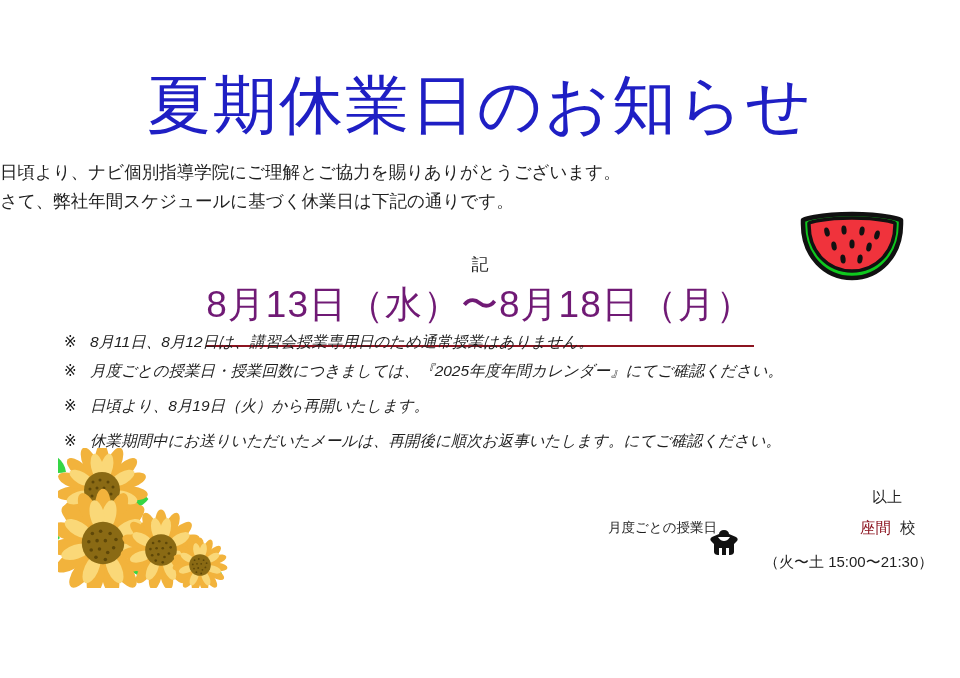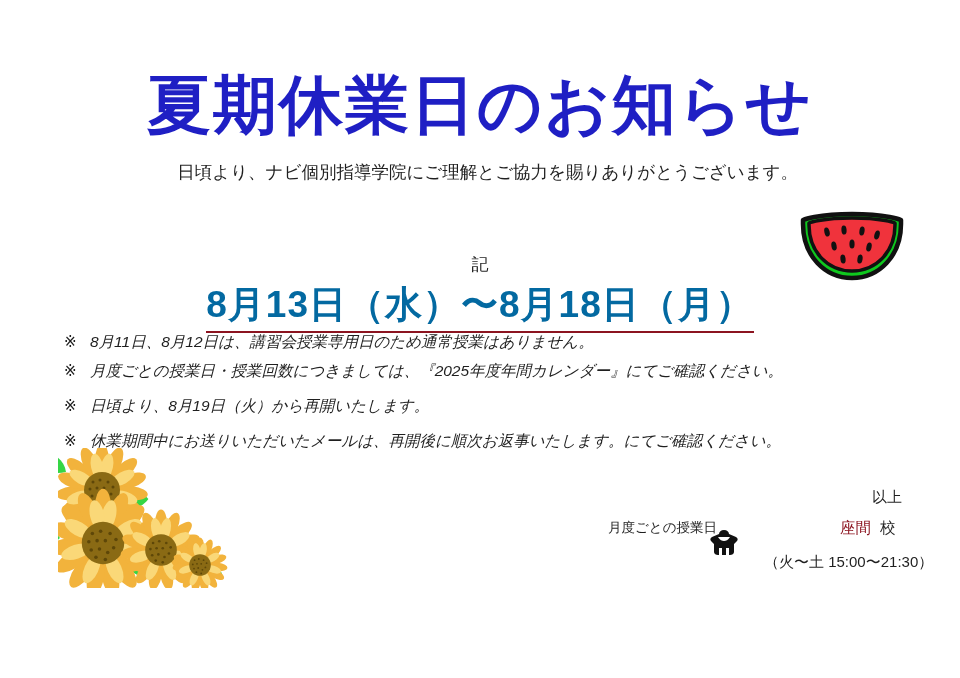--- a/index.html
+++ b/index.html
@@ -22,33 +22,32 @@
   
   .title {
     position: absolute;
     top: 72px;
     left: 0;
     width: 960px;
     text-align: center;
     font-size: 64px;
     line-height: 1.05;
     letter-spacing: 2px;
-    font-weight: 700;
+    font-weight: 400;
     color: #1f1fc4;
     white-space: nowrap;
   }
 
   
   .intro {
     position: absolute;
     top: 158px;
     left: 0;
     width: 776px;
-    text-align: right;
-    margin-left: 22px;
+    text-align: left;
   }
   .intro .line {
     font-size: 17.5px;
     line-height: 29px;
     color: #1f1f1f;
     white-space: nowrap;
   }
 
   
   .ki {
@@ -66,26 +65,25 @@
     position: absolute;
     top: 283px;
     left: 0;
     width: 960px;
     text-align: center;
   }
   .date-line .date-text {
     display: inline-block;
     font-size: 37px;
     line-height: 44px;
-    color: #0369a1;
+    color: #701a75;
     letter-spacing: 1px;
     border-bottom: 2.5px solid #8c1420;
-    padding-bottom: 4px;
-    white-space: nowrap;
-    font-weight: bold;
+    padding-bottom: 18px;
+    white-space: nowrap;
   }
 
   
   .notes {
     position: absolute;
     top: 333px;
     left: 64px;
     width: 830px;
   }
   .note {
@@ -123,21 +121,21 @@
     color: #1f1f1f;
     white-space: nowrap;
   }
   .school {
     position: absolute;
     top: 518px;
     left: 840px;
     font-size: 15.5px;
     white-space: nowrap;
   }
-  .school .school-name { color: #8c1420; }
+  .school .school-name { color: #8c1420; margin-left: 20px; }
   .school .school-suffix { color: #1f1f1f; margin-left: 9px; }
   .hours {
     position: absolute;
     top: 553px;
     left: 764px;
     font-size: 15px;
     color: #1f1f1f;
     white-space: nowrap;
   }
 
@@ -166,20 +164,21 @@
 </style>
 </head>
 <body>
 
 <div id="page">
 
   <div class="title">夏期休業日のお知らせ</div>
 
   <div class="intro">
     <div class="line">日頃より、ナビ個別指導学院にご理解とご協力を賜りありがとうございます。</div>
+    <div class="line">さて、弊社年間スケジュールに基づく休業日は下記の通りです。</div>
   </div>
 
   <div class="ki">記</div>
 
   <div class="date-line">
     <span class="date-text">8月13日（水）〜8月18日（月）</span>
   </div>
 
   <div class="notes">
     <div class="note">

